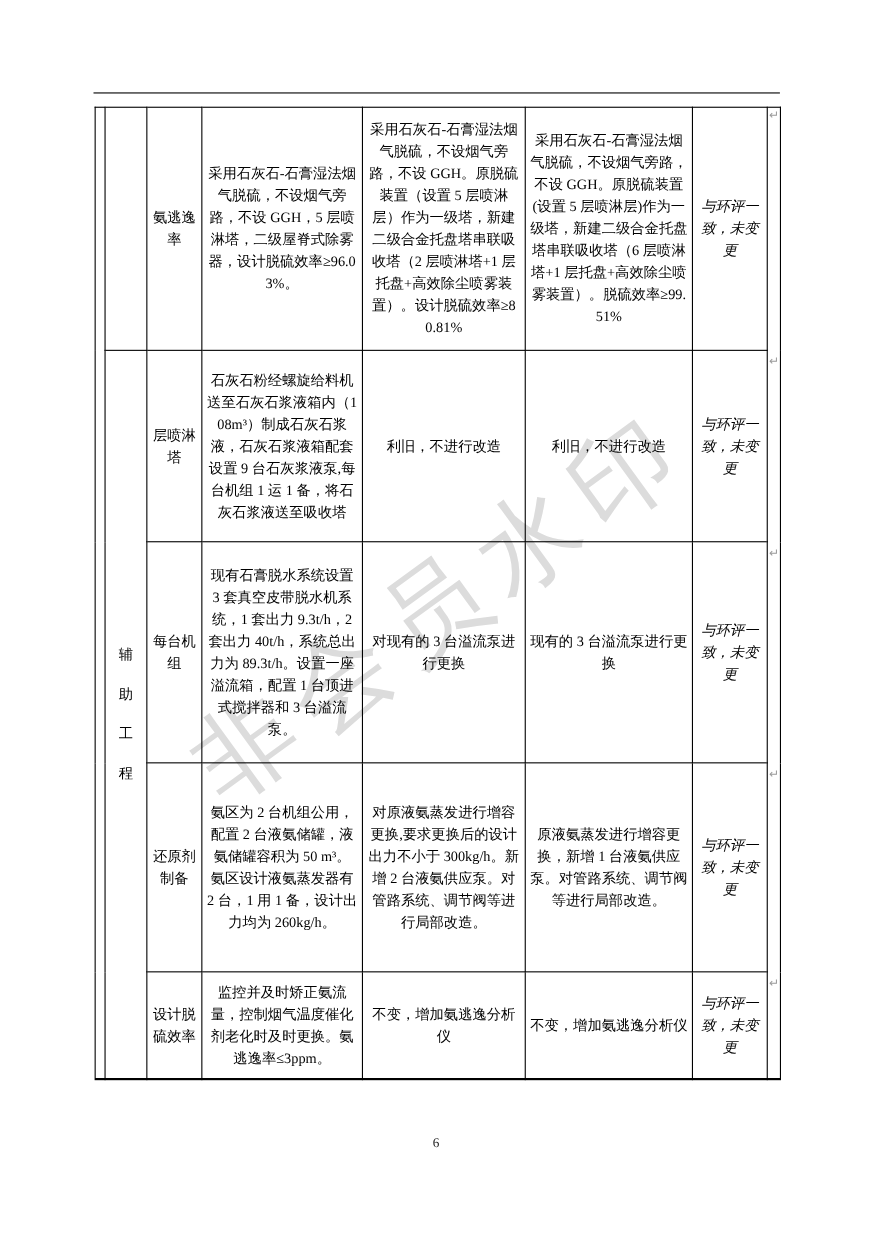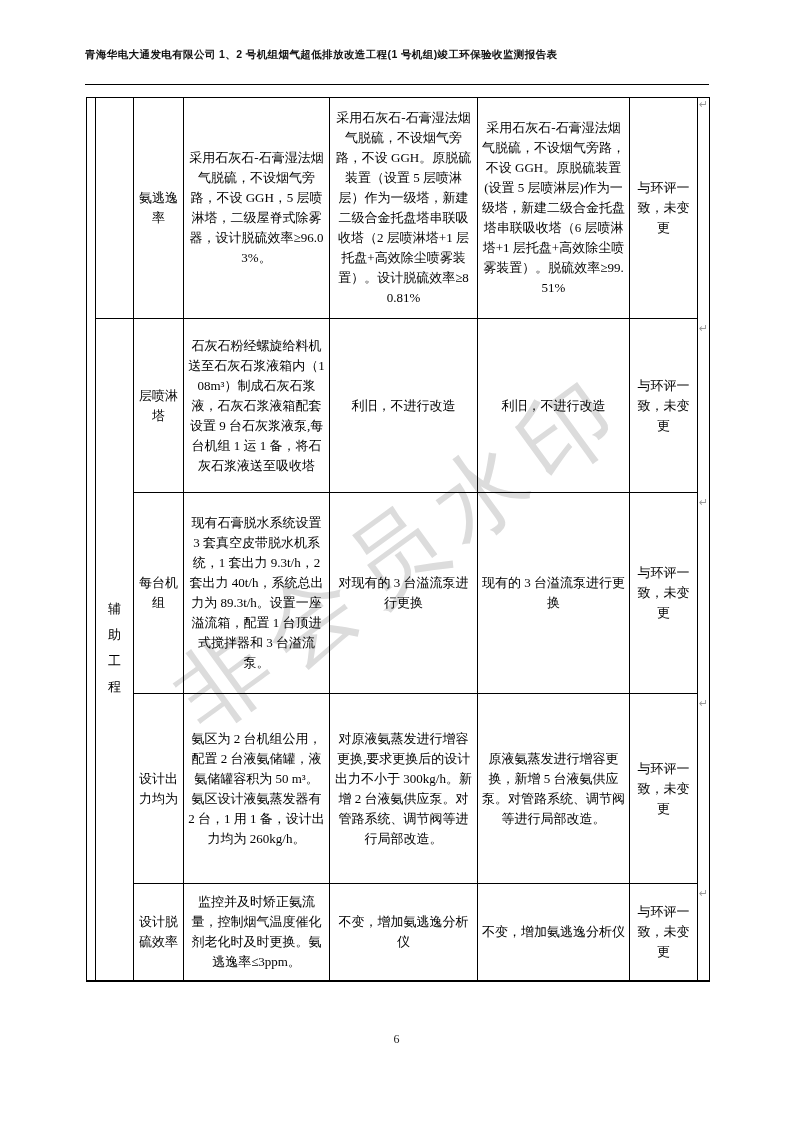--- a/index.html
+++ b/index.html
@@ -54,46 +54,44 @@
     vertical-align:middle;
     padding:2px 4px;
     overflow:hidden;
     word-break:break-all;
   }
   td.cell-outer{padding:0;}
   td.cell-group{padding:0;}
   .vtext{
     width:14px;margin:0 auto;
     word-break:break-all;
-    line-height:26px;
+    line-height:36px;
     letter-spacing:0;
-    font-family:Liberation Mono, monospace;
   }
   td.cell-label{padding:2px 10px;line-height:23px;}
-  td.cell-concl{padding:2px 3px;line-height:24px;}
+  td.cell-concl{padding:2px 3px;line-height:24px;font-style:italic;}
   .concl-inner{width:56px;margin:0 auto;word-break:break-all;}
   
   .row-mark{
     position:absolute;left:699px;
     z-index:3;
     font-size:11px;color:#9a9a9a;
     font-family:"DejaVu Sans",sans-serif;
   }
   
   .page-number{
     position:absolute;left:0;top:1032px;width:793px;
     text-align:center;font-size:12px;color:#222;
   }
 </style>
 </head>
 <body>
 
 <div class="page">
 
-  <div class="doc-header">青海华电大通发电有限公司 1、2 号机组烟气超低排放改造工程(1 号机组)竣工环保验收监测报告表</div>
   <div class="header-rule"></div>
 
   <div class="watermark">非会员水印</div>
 
   <table class="report">
     <colgroup>
       <col style="width:9px">
         <col style="width:38px">
         <col style="width:50px">
       <col style="width:146px">
@@ -130,24 +128,24 @@
       <tr style="height:201px">
         <td class="cell-label">每台机组</td>
         <td>现有石膏脱水系统设置 3 套真空皮带脱水机系统，1 套出力 9.3t/h，2 套出力 40t/h，系统总出力为 89.3t/h。设置一座溢流箱，配置 1 台顶进式搅拌器和 3 台溢流泵。</td>
         <td>对现有的 3 台溢流泵进行更换</td>
         <td>现有的 3 台溢流泵进行更换</td>
         <td class="cell-concl">
             <div class="concl-inner">与环评一致，未变更</div>
           </td>
       </tr>
       <tr style="height:190px">
-        <td class="cell-label">设计出力均为</td>
+        <td class="cell-label">还原剂制备</td>
         <td>氨区为 2 台机组公用，配置 2 台液氨储罐，液氨储罐容积为 50 m³。氨区设计液氨蒸发器有 2 台，1 用 1 备，设计出力均为 260kg/h。</td>
         <td>对原液氨蒸发进行增容更换,要求更换后的设计出力不小于 300kg/h。新增 2 台液氨供应泵。对管路系统、调节阀等进行局部改造。</td>
-        <td>原液氨蒸发进行增容更换，新增 5 台液氨供应泵。对管路系统、调节阀等进行局部改造。</td>
+        <td>原液氨蒸发进行增容更换，新增 1 台液氨供应泵。对管路系统、调节阀等进行局部改造。</td>
         <td class="cell-concl">
             <div class="concl-inner">与环评一致，未变更</div>
           </td>
       </tr>
       <tr style="height:97px">
         <td class="cell-label">设计脱硫效率</td>
         <td>监控并及时矫正氨流量，控制烟气温度催化剂老化时及时更换。氨逃逸率≤3ppm。</td>
         <td>不变，增加氨逃逸分析仪</td>
         <td>不变，增加氨逃逸分析仪</td>
         <td class="cell-concl">

